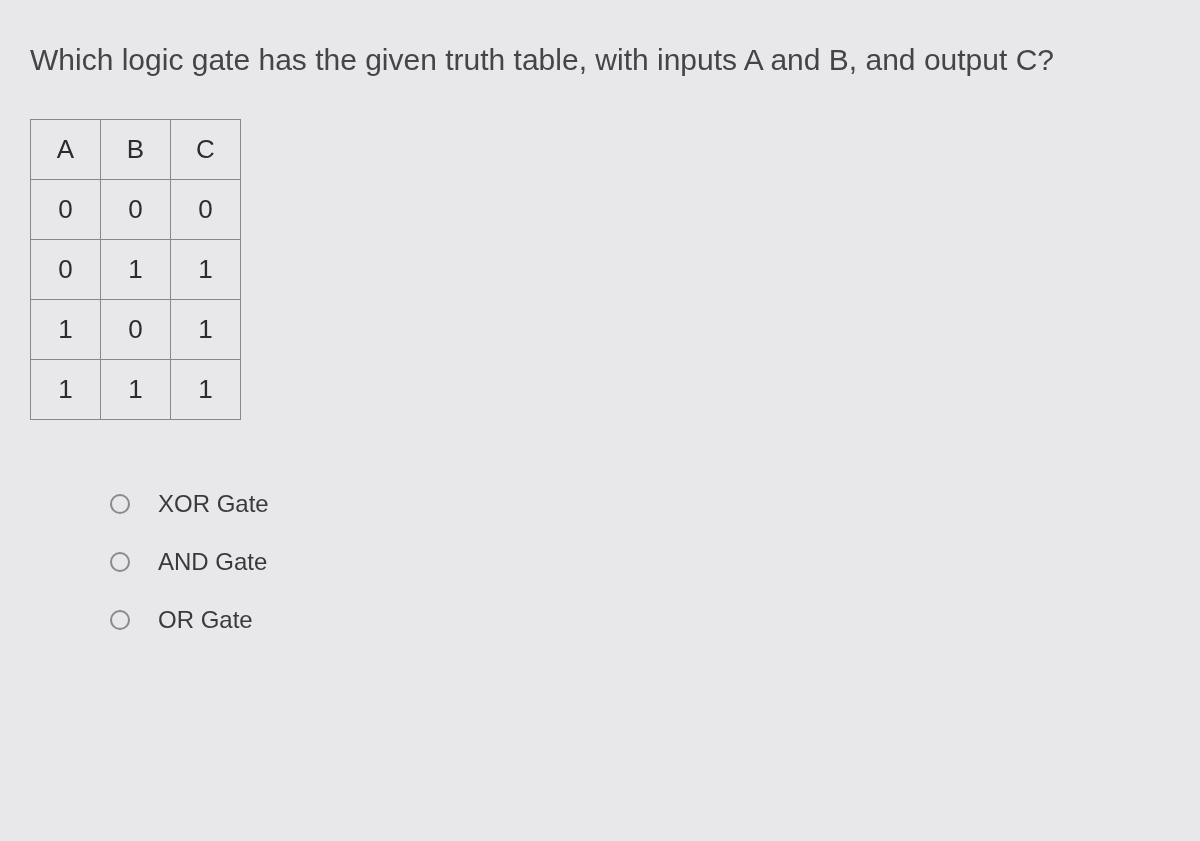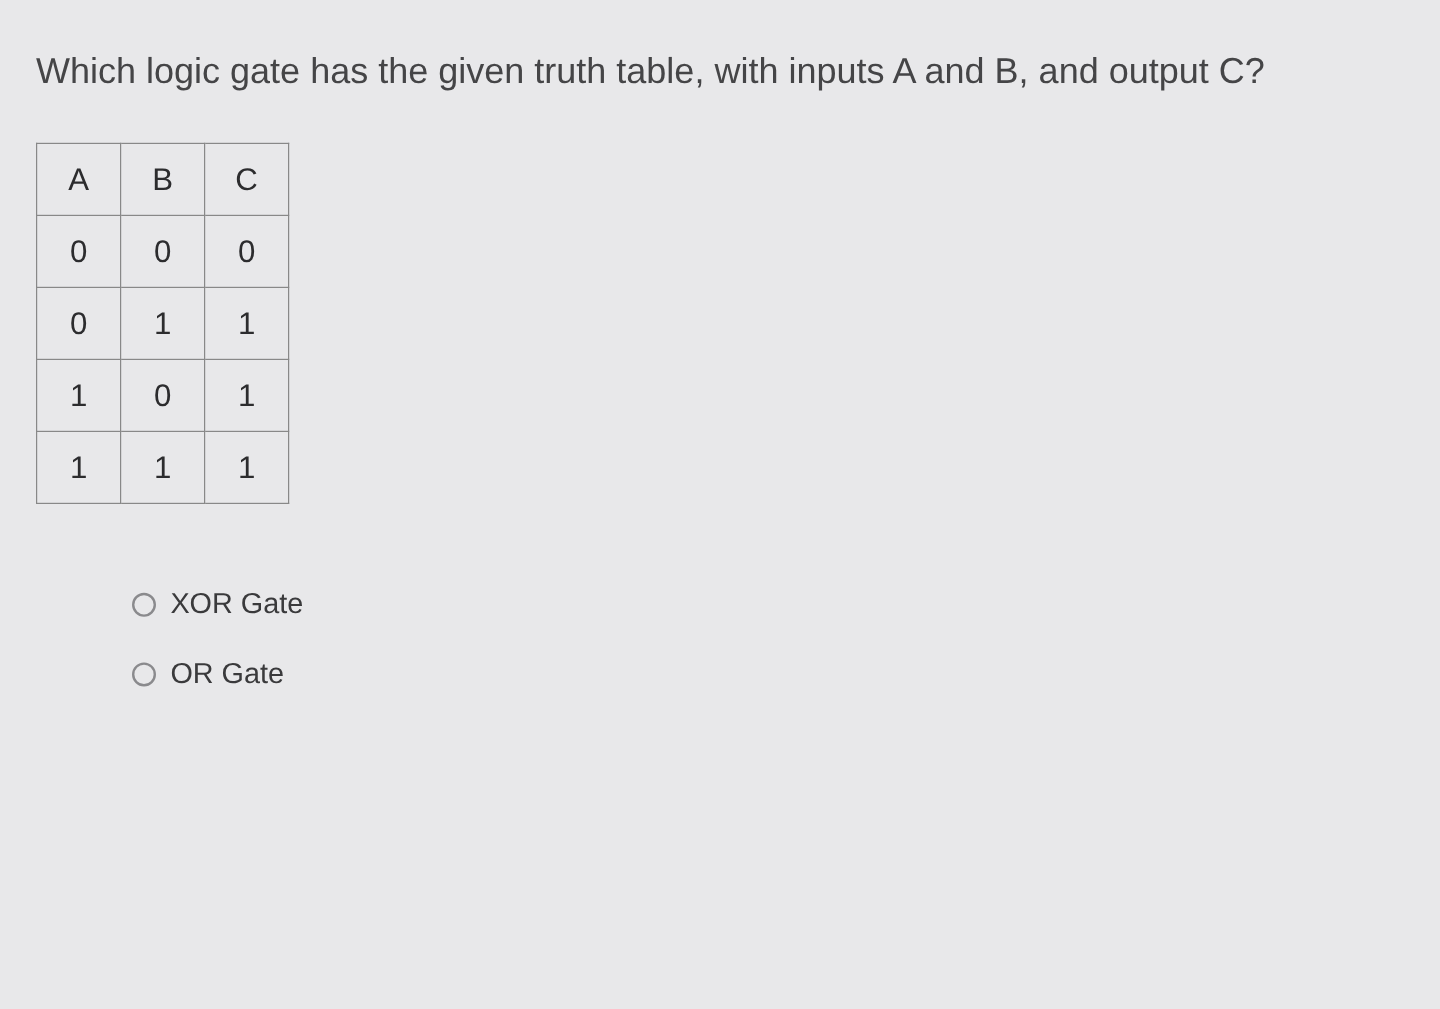--- a/index.html
+++ b/index.html
@@ -41,21 +41,21 @@
       padding-top: 6px;
       padding-bottom: 6px;
     }
     .options {
       margin-left: 80px;
     }
     .option-row {
       display: flex;
       align-items: center;
       margin-bottom: 30px;
-      gap: 12px;
+      gap: 28px;
     }
     .radio {
       width: 20px;
       height: 20px;
       border: 2px solid #8a8a8d;
       border-radius: 50%;
       background: transparent;
       flex-shrink: 0;
     }
     .option-label {
@@ -100,15 +100,19 @@
   </tbody>
 </table>
 
 <div class="options">
   <div class="option-row">
     <span class="radio"></span>
     <span class="option-label">XOR Gate</span>
   </div>
   <div class="option-row">
     <span class="radio"></span>
+    <span class="option-label">AND Gate</span>
+  </div>
+  <div class="option-row">
+    <span class="radio"></span>
     <span class="option-label">OR Gate</span>
   </div>
 </div>
 
 </body></html>

